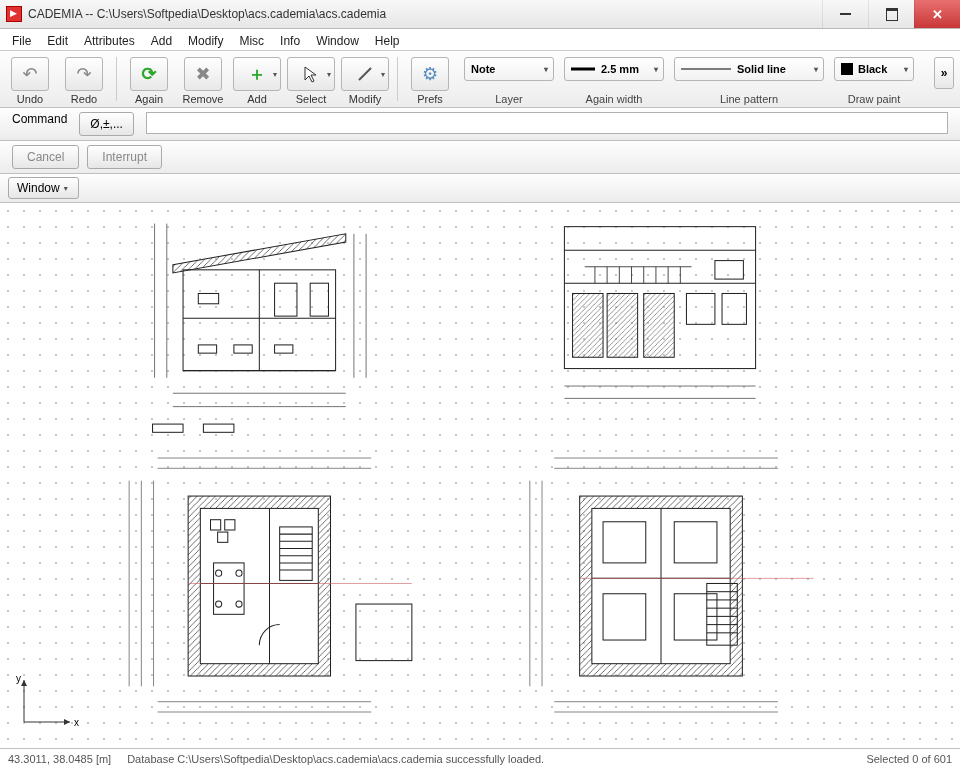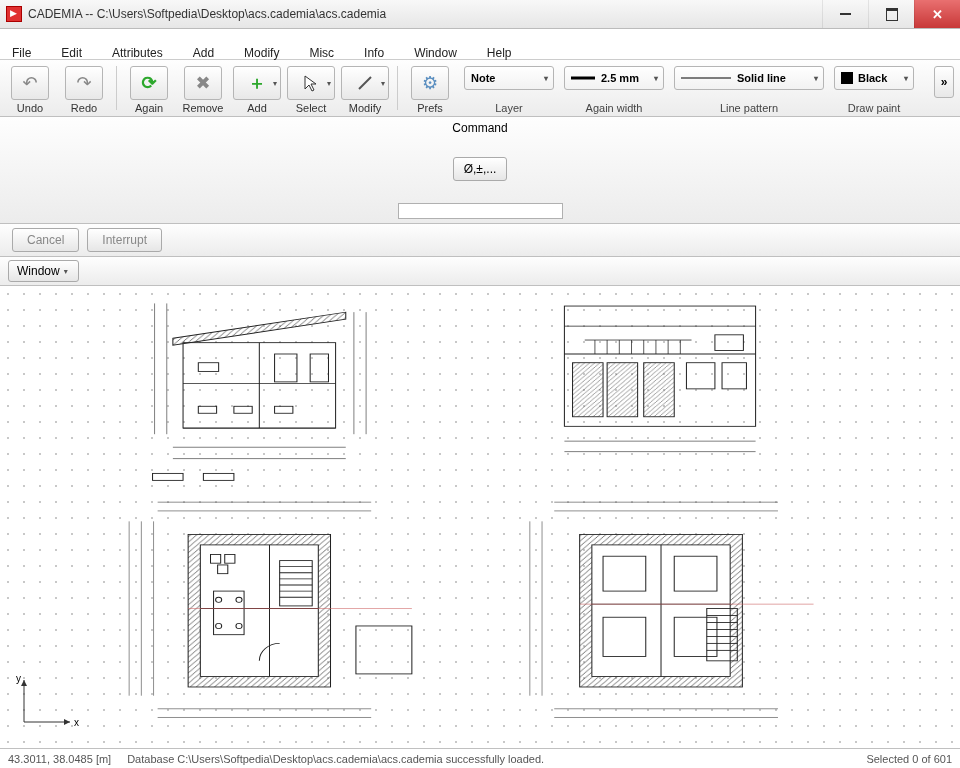--- a/index.html
+++ b/index.html
@@ -12,41 +12,41 @@
 .titlebar .title-text { flex: 0 0 auto; }
 .titlebar .spacer { flex: 1; }
 .winbtns { display: flex; height: 100%; }
 .winbtn { width: 46px; display: flex; align-items: center; justify-content: center; border-left: 1px solid rgba(0,0,0,0.08); }
 .winbtn.min::before { content: ""; width: 11px; height: 2px; background: #333; }
 .winbtn.max::before { content: ""; width: 10px; height: 9px; border: 1px solid #333; border-top-width: 3px; }
 .winbtn.close { background: linear-gradient(#e97070,#c83838); }
 .winbtn.close::before { content: "✕"; color: #fff; font-weight: bold; font-size: 13px; }
 
 
-.menubar { height: 22px; background: #fff; border-bottom: 1px solid #ccc; display: flex; align-items: flex-start; padding: 15px 4px; font-size: 12px; gap: 14px; }
+.menubar { height: 22px; background: #fff; border-bottom: 1px solid #ccc; display: flex; align-items: flex-end; padding: 0 4px; font-size: 12px; gap: 0; }
 .menubar span { padding: 2px 8px; color: #222; }
 
 
 .toolbar { background: linear-gradient(#fefefe,#ececec); border-bottom: 1px solid #bfbfbf; display: flex; align-items: flex-start; padding: 6px 6px 2px; gap: 6px; position: relative; }
 .tool { display: flex; flex-direction: column; align-items: center; width: 48px; }
 .tool .btn { width: 38px; height: 34px; border: 1px solid #b5b5b5; border-radius: 3px; background: linear-gradient(#fff,#e8e8e8); display: flex; align-items: center; justify-content: center; }
 .tool .btn.split { position: relative; width: 48px; }
 .tool .btn.split::after { content: "▾"; position: absolute; right: 3px; font-size: 8px; color: #555; }
 .tool .lbl { font-size: 11px; color: #333; margin-top: 2px; }
 .tool-sep { width: 1px; height: 44px; background: #ccc; margin: 0 2px; }
 
 .combo-group { display: flex; flex-direction: column; align-items: center; margin-left: 4px; }
 .combo { height: 24px; border: 1px solid #b5b5b5; border-radius: 3px; background: linear-gradient(#fff,#f2f2f2); display: flex; align-items: center; padding: 0 18px 0 6px; font-size: 11px; position: relative; min-width: 80px; font-weight: bold; }
 .combo::after { content: "▾"; position: absolute; right: 5px; font-size: 8px; color: #555; }
 .combo-label { font-size: 11px; color: #444; margin-top: 12px; }
 
 .toolbar .chevrons { position: absolute; right: 6px; top: 6px; width: 20px; height: 32px; border: 1px solid #b5b5b5; border-radius: 3px; background: linear-gradient(#fff,#e8e8e8); display:flex; align-items:center; justify-content:center; font-size:12px; font-weight:bold; }
 
 
-.cmdbar { display: flex; align-items: center; gap: 22px; padding: 4px 12px; background: linear-gradient(#fefefe,#ececec); border-bottom: 1px solid #bfbfbf; font-size: 12px; flex-direction: column; }
+.cmdbar { display: flex; gap: 12px; padding: 4px 12px; background: linear-gradient(#fefefe,#ececec); border-bottom: 1px solid #bfbfbf; font-size: 12px; }
 .cmdbar .smallbtn { height: 24px; padding: 0 10px; border: 1px solid #aaa; border-radius: 3px; background: linear-gradient(#fff,#e6e6e6); font-size: 12px; }
 .cmdbar input { flex: 1; height: 22px; border: 1px solid #b0b0b0; padding: 0 4px; font-size: 12px; background: #fff; }
 
 
 .actbar { display: flex; align-items: center; gap: 8px; padding: 4px 12px; background: linear-gradient(#fefefe,#ececec); border-bottom: 1px solid #bfbfbf; }
 .actbar .smallbtn { height: 24px; padding: 0 14px; border: 1px solid #aaa; border-radius: 3px; background: linear-gradient(#fff,#e6e6e6); font-size: 12px; color: #888; }
 
 
 .tabbar { display: flex; align-items: center; gap: 4px; padding: 3px 8px; background: linear-gradient(#fefefe,#ececec); border-bottom: 1px solid #bfbfbf; }
 .tabbar .tab { height: 22px; padding: 0 10px 0 8px; border: 1px solid #aaa; border-radius: 3px; background: linear-gradient(#fff,#e6e6e6); font-size: 12px; display: flex; align-items: center; gap: 4px; }

